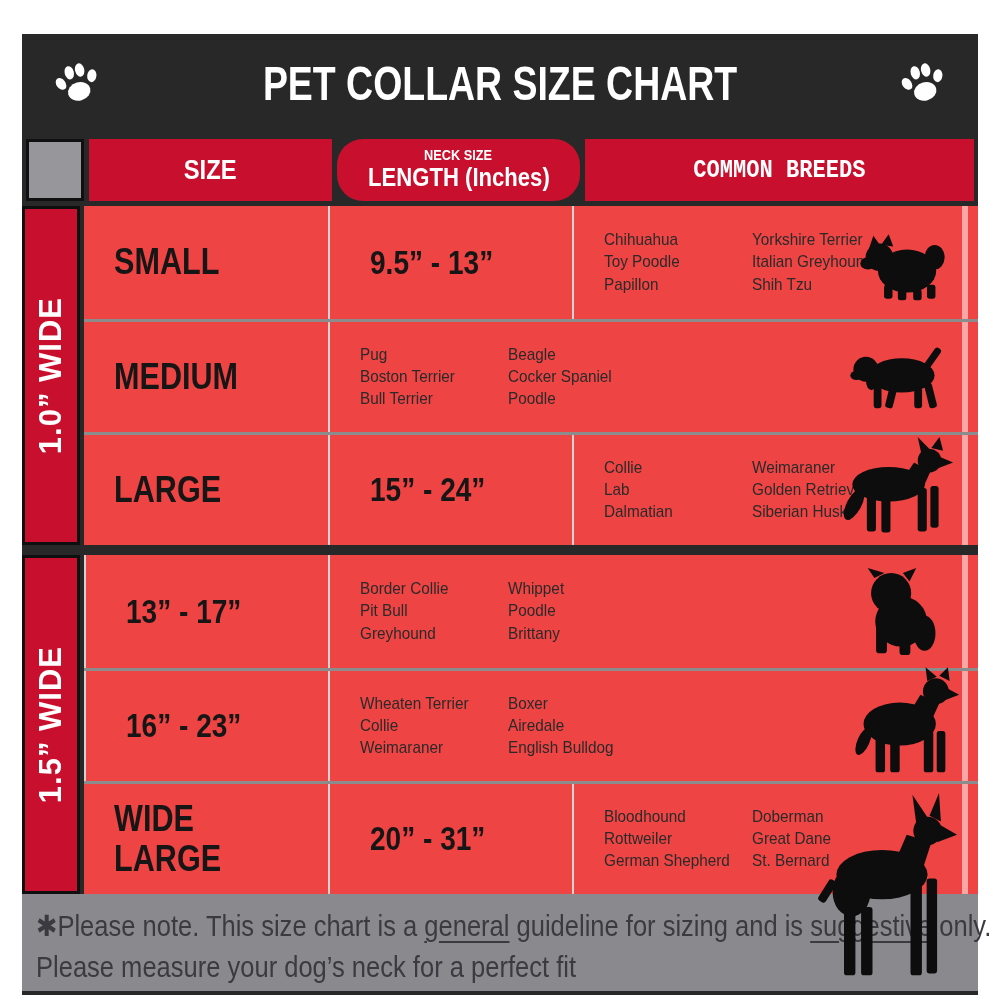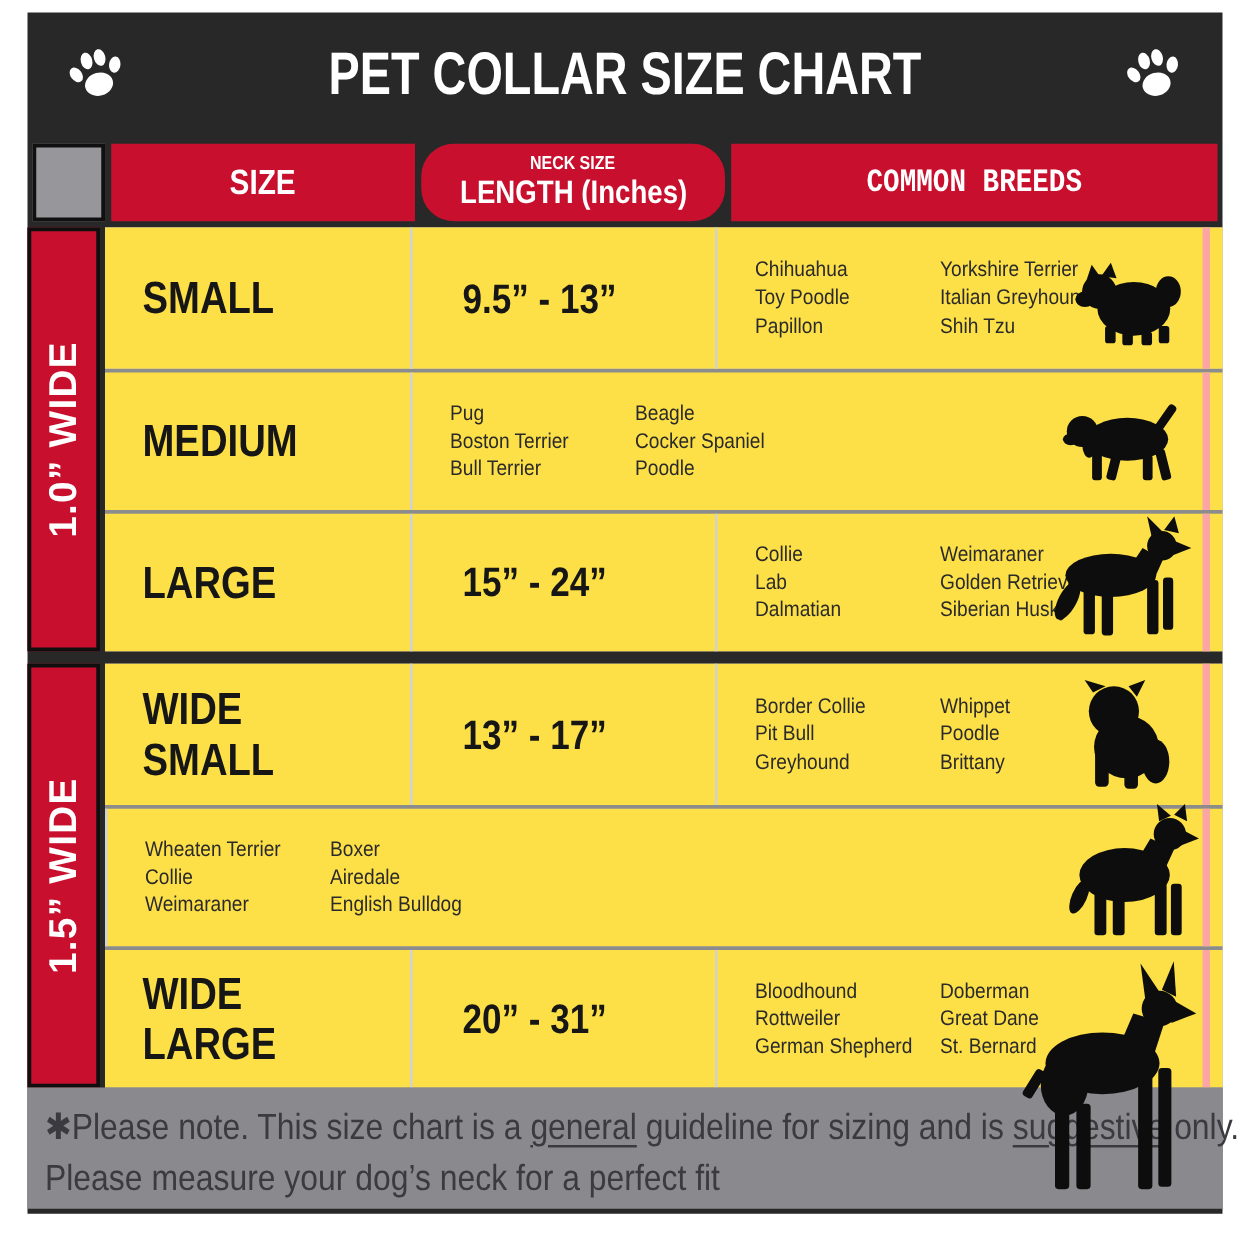--- a/index.html
+++ b/index.html
@@ -1,18 +1,18 @@
 <!DOCTYPE html>
 <html><head>
 <meta charset="utf-8">
 <style>
   * { margin:0; padding:0; box-sizing:border-box; }
   body { width:1000px; height:1000px; background:#ffffff; font-family:"Liberation Sans", sans-serif; }
   .page { position:relative; width:1000px; height:1000px; background:#ffffff; overflow:hidden; }
-  .panel { position:absolute; left:22px; top:10px; width:956px; background:#282828; padding-bottom:4px; }
+  .panel { position:absolute; left:22px; top:34px; width:956px; background:#282828; padding-bottom:4px; }
 
   
   .hdr { height:98px; display:flex; align-items:center; justify-content:space-between; padding:0 28px; }
   .hdr .title-wrap { flex:1; text-align:center; }
   .hdr .title { display:inline-block; color:#ffffff; font-size:48px; font-weight:700; white-space:nowrap;
                 transform:scaleX(0.78); transform-origin:center; letter-spacing:0px; }
   .paw { width:54px; height:54px; }
   .paw svg { width:100%; height:100%; }
 
   
@@ -26,21 +26,21 @@
   .hcell .big { display:inline-block; font-size:28px; font-weight:700; transform:scaleX(0.85); white-space:nowrap; }
   .hcell .small { display:inline-block; font-size:15px; font-weight:700; transform:scaleX(0.85); line-height:1.05; white-space:nowrap; }
 
   
   .sect { display:flex; margin-top:2px; }
   .sect + .sect { margin-top:10px; }
   .rail { width:58px; background:#C8102E; border:3px solid #0F0F0F; display:flex; align-items:center; justify-content:center; }
   .rail-label { writing-mode:vertical-rl; transform:rotate(180deg); color:#ffffff; font-size:31px; font-weight:700;
                 letter-spacing:1px; white-space:nowrap; }
   .rows { flex:1; margin-left:4px; background:#ffffff; }
-  .trow { display:flex; height:113px; background:#fde047; }
+  .trow { display:flex; height:113px; background:#ef4444; }
   .trow + .trow { border-top:3px solid #8C8C8C; }
   .cell { height:100%; }
   .cell.size { width:244px; display:flex; align-items:center; padding-left:30px; }
   .cell.size .lbl { display:inline-block; width:160px; font-size:36px; font-weight:700; color:#161616;
                     line-height:1.12; transform:scaleX(0.85); transform-origin:left center; }
   .cell.len { width:244px; border-left:2px solid #D2D2D2; display:flex; align-items:center; padding-left:40px; }
   .cell.len .rng { display:inline-block; font-size:33px; font-weight:700; color:#161616; white-space:nowrap;
                    transform:scaleX(0.85); transform-origin:left center; }
   .cell.breeds { flex:1; border-left:2px solid #D2D2D2; border-right:6px solid #fca5a5; margin-right:10px;
                  display:flex; align-items:center; padding-left:30px; position:relative; }
@@ -209,23 +209,20 @@
       </div>
     </div>
 
     <div class="sect">
       <div class="rail">
         <span class="rail-label">1.5” WIDE</span>
       </div>
       <div class="rows">
 
         <div class="trow">
-          <div class="cell size">
-              <span class="lbl">WIDE SMALL</span>
-            </div>
           <div class="cell len">
               <span class="rng">13” - 17”</span>
             </div>
           <div class="cell breeds">
             <div class="bcol a">Border Collie
 Pit Bull
 Greyhound</div>
             <div class="bcol b">Whippet
 Poodle
 Brittany</div>
@@ -237,20 +234,23 @@
                 <ellipse cx="54" cy="64" rx="31" ry="30"></ellipse>
                 <ellipse cx="82" cy="78" rx="13" ry="21"></ellipse>
                 <rect x="24" y="68" width="13" height="34" rx="4"></rect>
                 <rect x="52" y="76" width="13" height="28" rx="4"></rect>
               </svg>
             </div>
           </div>
         </div>
 
         <div class="trow">
+          <div class="cell len">
+              <span class="rng">16” - 23”</span>
+            </div>
           <div class="cell breeds">
             <div class="bcol a">Wheaten Terrier
 Collie
 Weimaraner</div>
             <div class="bcol b">Boxer
 Airedale
 English Bulldog</div>
             <div class="dog d5">
               <svg viewBox="0 0 130 130">
                 <ellipse cx="60" cy="72" rx="42" ry="25"></ellipse>

